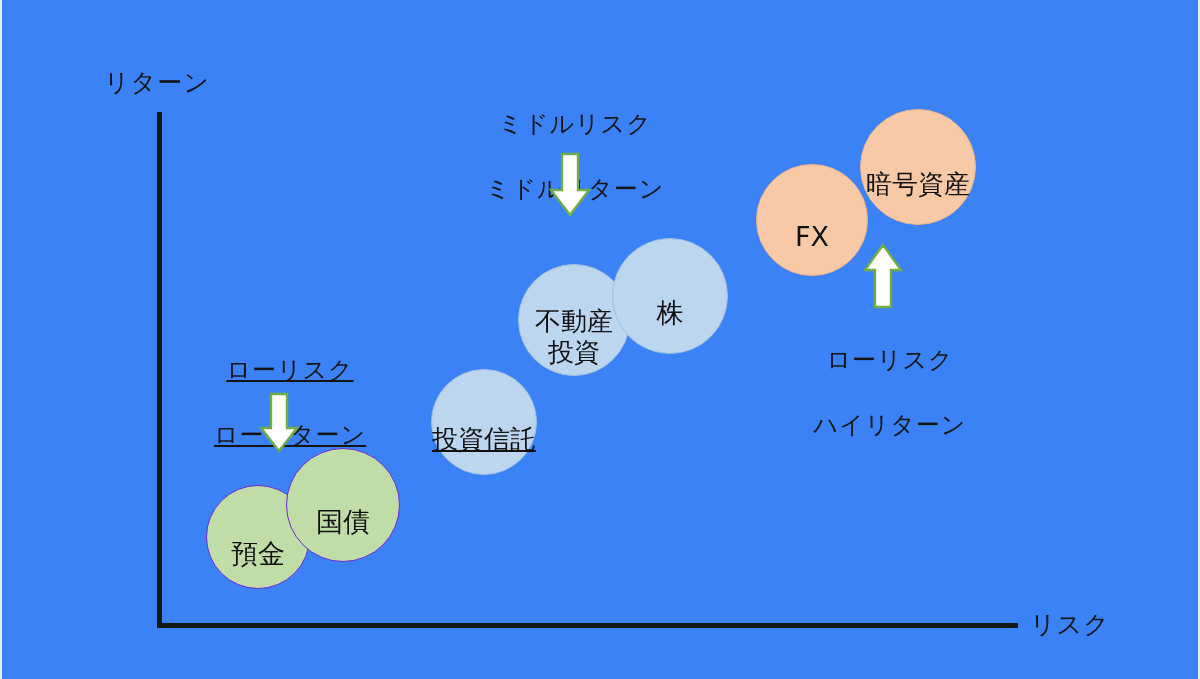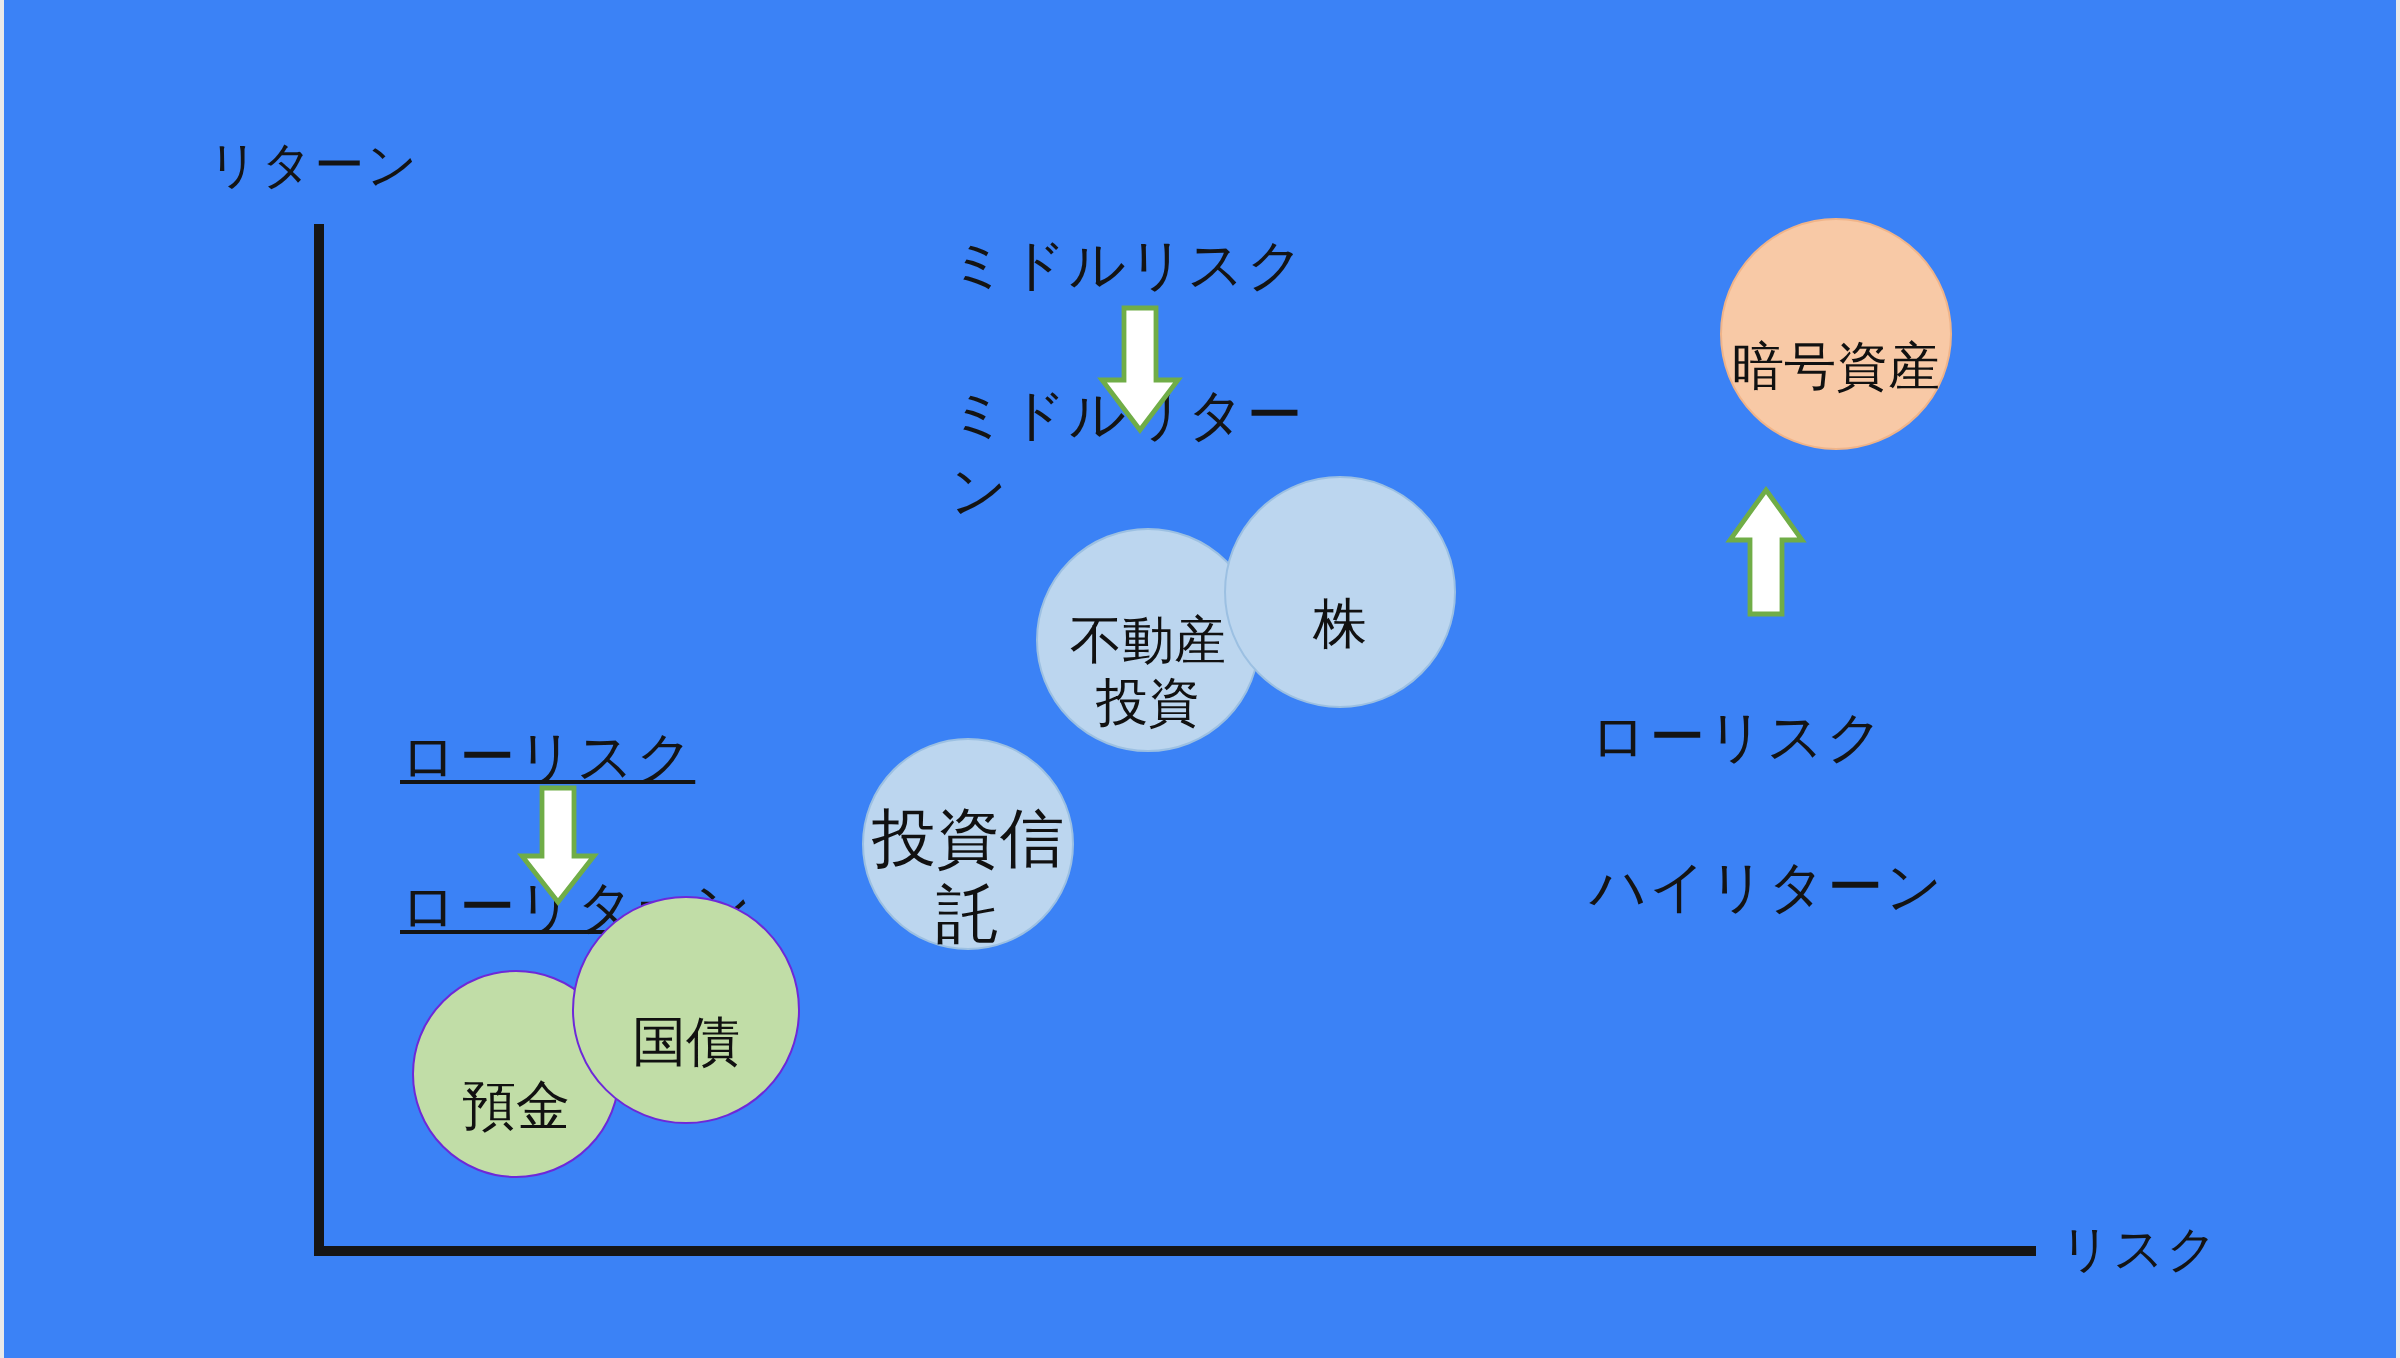--- a/index.html
+++ b/index.html
@@ -84,23 +84,24 @@
   }
   .b-orange {
     background: #f8c9a6;
     border: 1px solid #f0b489;
   }
 
   
   .annot {
     position: absolute;
     font-family: "DejaVu Serif", "Liberation Serif", serif;
-    font-size: 28px;
+    font-size: 24px;
     line-height: 1.35;
     color: #141414;
+    text-align: center;
     white-space: pre-line;
     letter-spacing: 1px;
   }
   .arrow {
     position: absolute;
   }
 </style>
 </head>
 <body>
 
@@ -138,33 +139,36 @@
     <div>ミドルリスク</div>
     <div>ミドルリターン</div>
   </div>
 
   <div class="arrow" style="left:548px; top:152px;">
     <svg width="44" height="66" viewBox="0 0 44 66">
       <polygon points="14,2 30,2 30,38 41,38 22,63 3,38 14,38" fill="#ffffff" stroke="#70ad47" stroke-width="2.4" stroke-linejoin="miter"></polygon>
     </svg>
   </div>
 
-  <div class="bubble b-blue" style="left:431px; top:369px; width:106px; height:106px; font-size:32px;">
+  <div class="bubble b-blue" style="left:431px; top:369px; width:106px; height:106px; font-size:26px;text-decoration:underline;">
     <span>投資信託</span>
   </div>
 
   <div class="bubble b-blue" style="left:518px; top:264px; width:112px; height:112px; font-size:26px; white-space:pre-line;">
     <span>不動産
 投資</span>
   </div>
 
   <div class="bubble b-blue" style="left:612px; top:238px; width:116px; height:116px; font-size:27px;">
     <span>株</span>
   </div>
 
+  <div class="bubble b-orange" style="left:756px; top:164px; width:112px; height:112px; font-size:27px;">
+    <span>FX</span>
+  </div>
 
   <div class="bubble b-orange" style="left:860px; top:109px; width:116px; height:116px; font-size:26px;">
     <span>暗号資産</span>
   </div>
 
   <div class="arrow" style="left:862px; top:242px;">
     <svg width="42" height="68" viewBox="0 0 42 68">
       <polygon points="21,3 39,28 29,28 29,65 13,65 13,28 3,28" fill="#ffffff" stroke="#70ad47" stroke-width="2.4" stroke-linejoin="miter"></polygon>
     </svg>
   </div>

